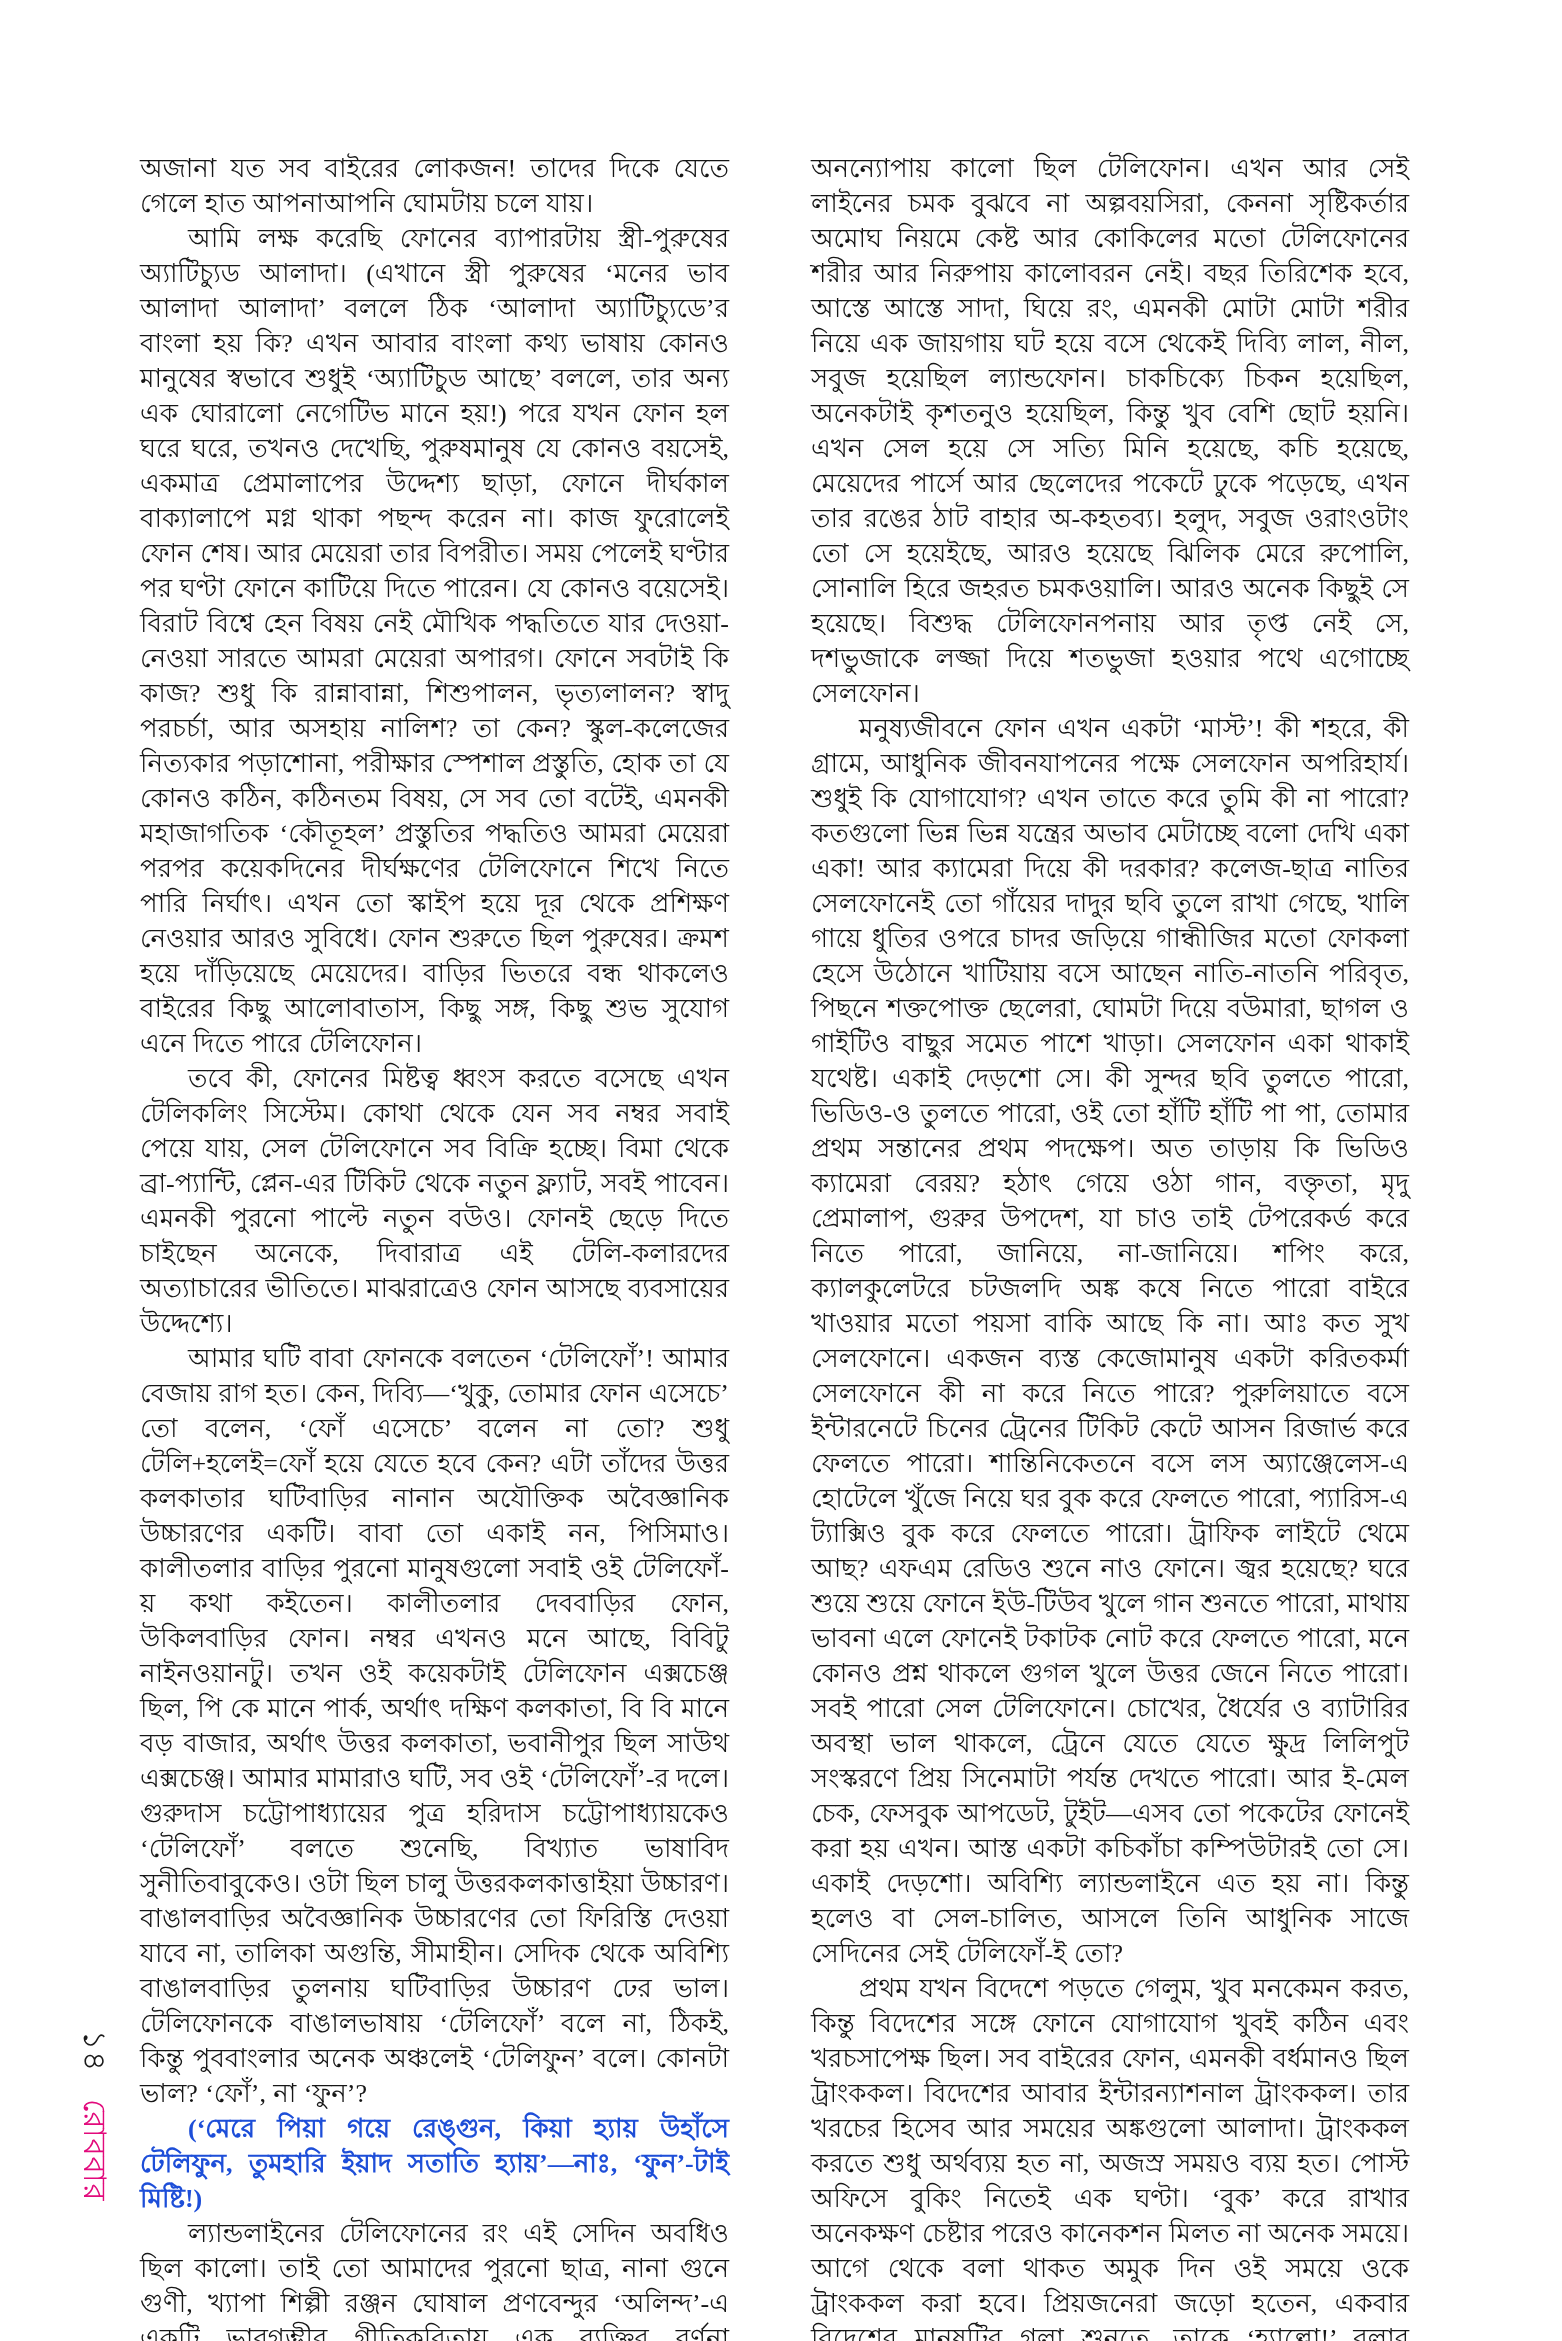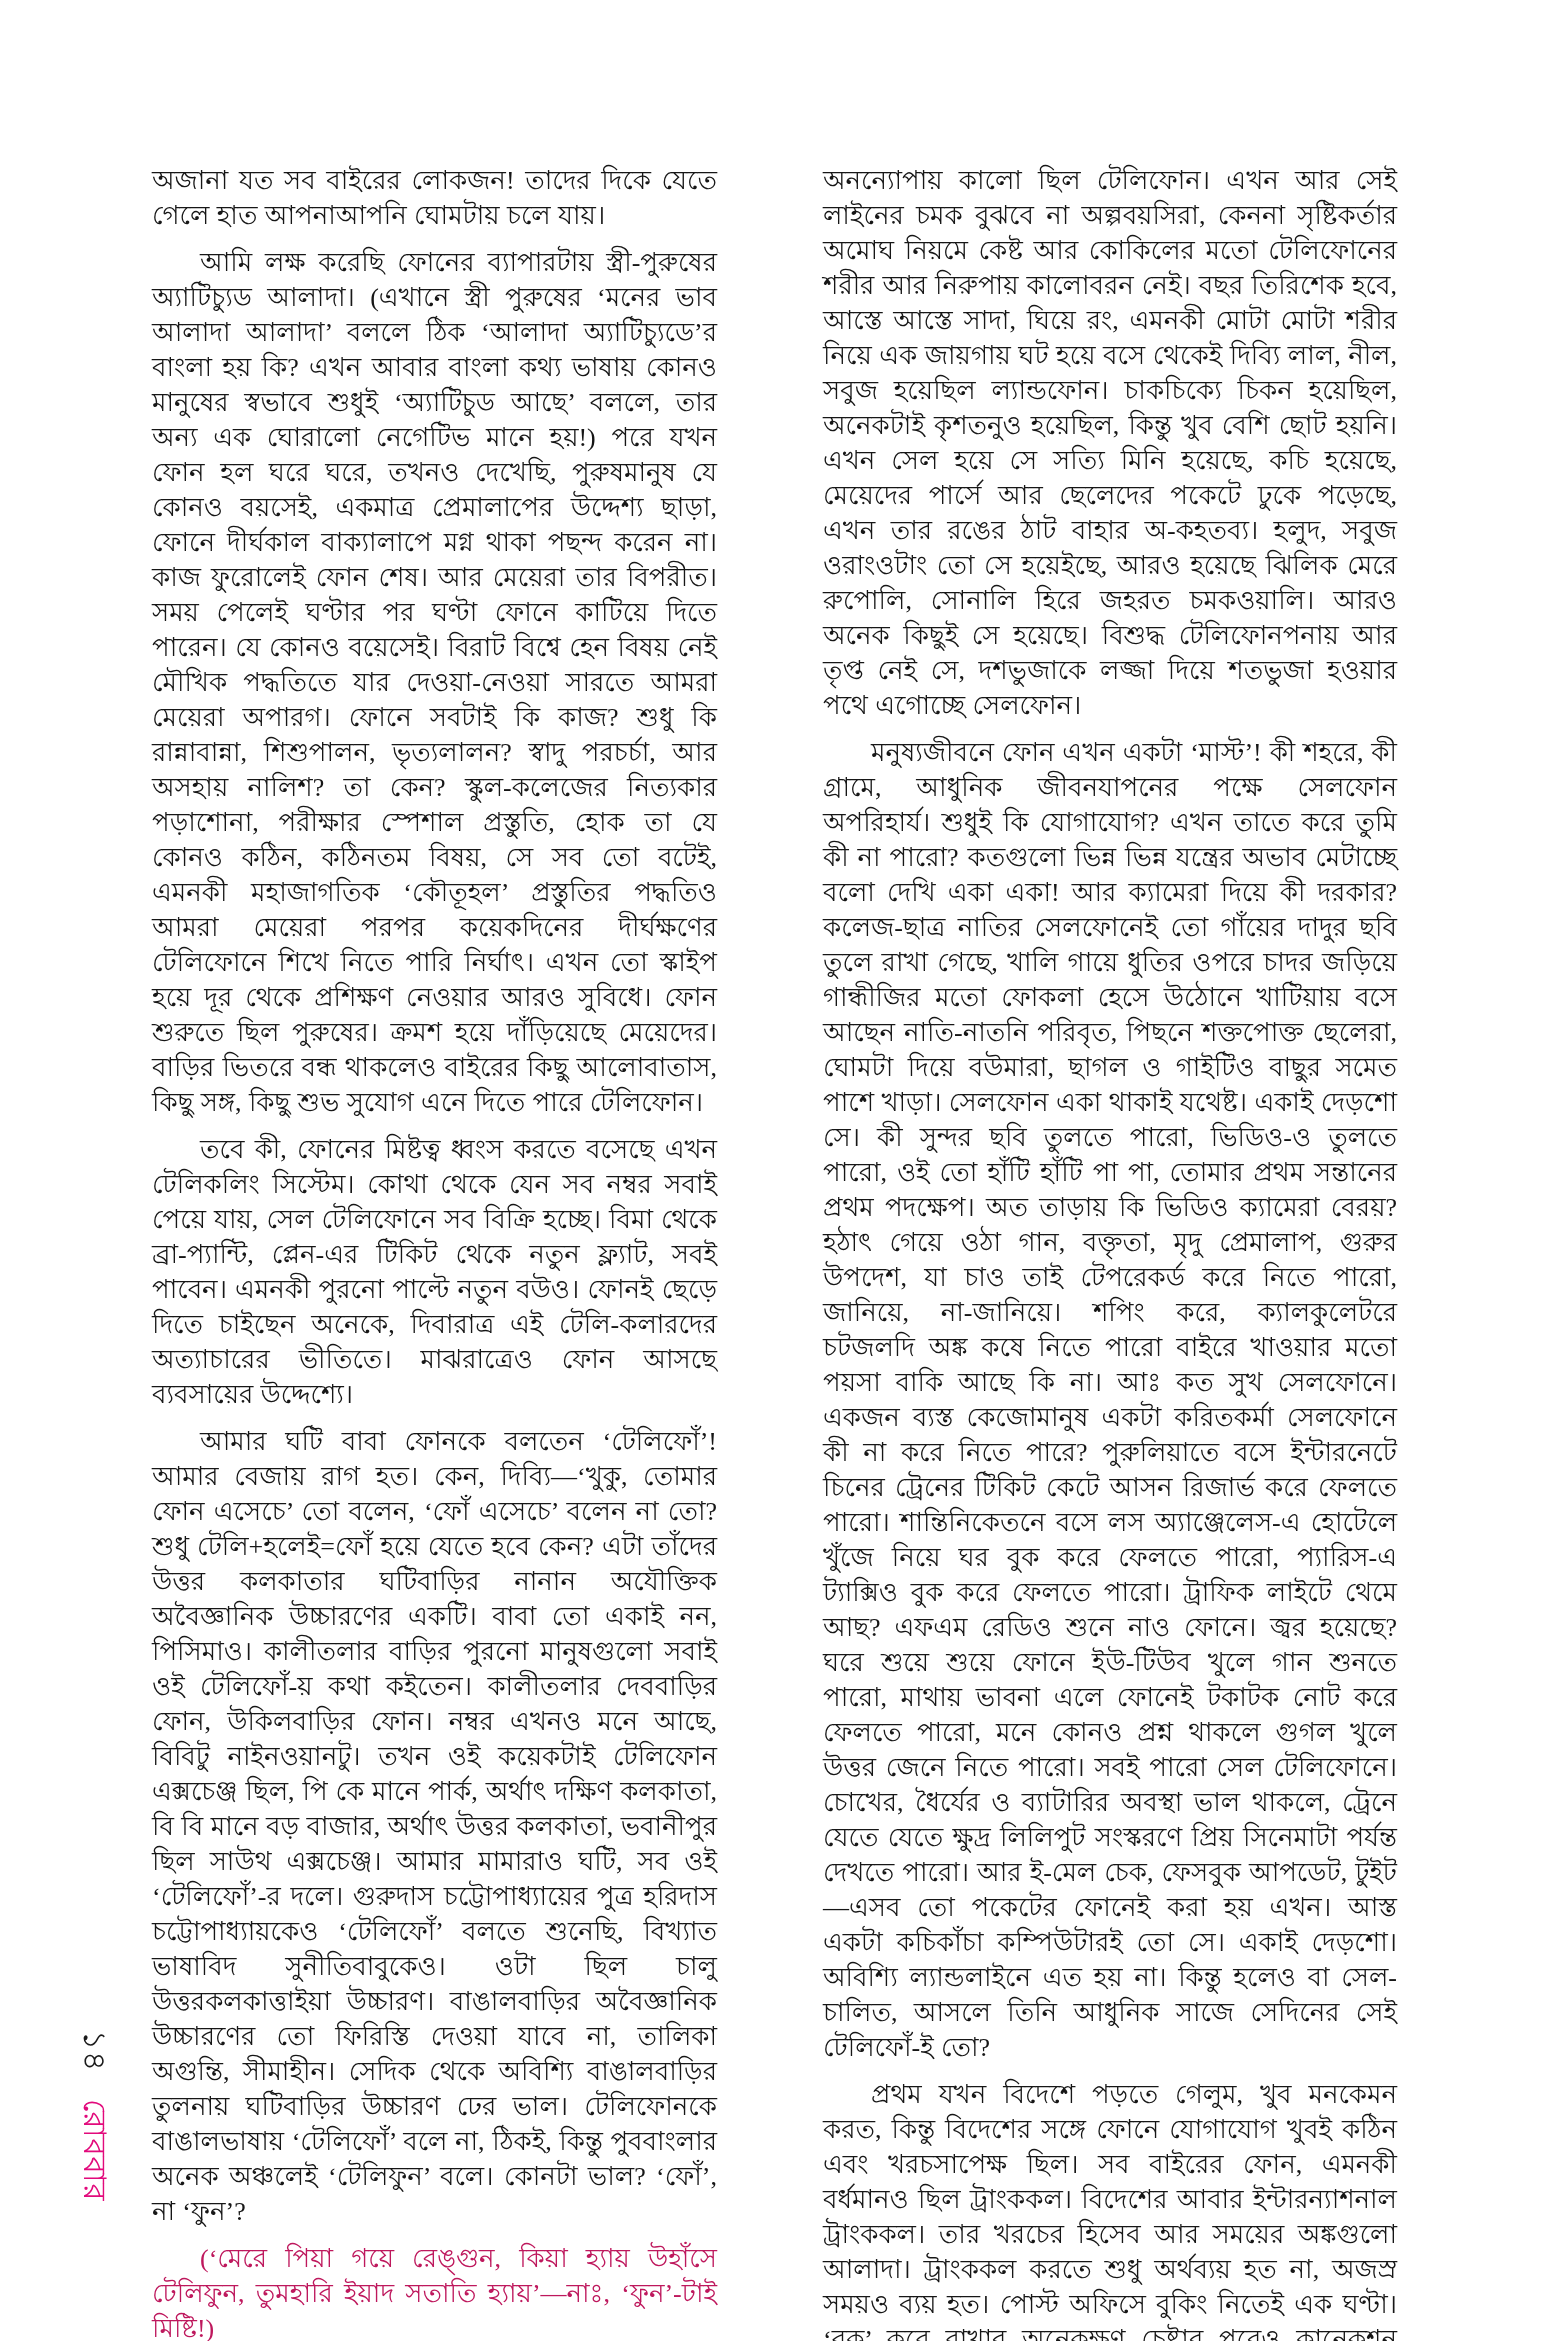--- a/index.html
+++ b/index.html
@@ -8,21 +8,21 @@
     background:#ffffff;
     font-family:"Liberation Serif","DejaVu Serif",serif;
     position:relative;
     overflow:hidden;
   }
   .page{position:absolute;inset:0;}
   .col{position:absolute;top:151px;}
   .col-left{left:140px;width:589px;}
   .col-right{left:811px;width:598px;}
   .para{
-    margin:12px;
+    margin:0;
     font-size:26px;
     line-height:35px;
     color:#161616;
     text-align:justify;
     text-justify:inter-word;
     word-spacing:0.8px;
   }
   .para.indent{text-indent:48px;}
   .spine{
     position:absolute;
@@ -46,21 +46,21 @@
     <span class="pagenum" style="color: rgb(26, 26, 26);">১৪</span>
     <span class="magazine" style="color: rgb(226, 10, 124);">রোববার</span>
   </aside>
 
   <main>
     <section class="col col-left">
         <p class="para" style="color: rgb(22, 22, 22);">অজানা যত সব বাইরের লোকজন! তাদের দিকে যেতে গেলে হাত আপনাআপনি ঘোমটায় চলে যায়।</p>
         <p class="para indent" style="color: rgb(22, 22, 22);">আমি লক্ষ করেছি ফোনের ব্যাপারটায় স্ত্রী-পুরুষের অ্যাটিচ্যুড আলাদা। (এখানে স্ত্রী পুরুষের ‘মনের ভাব আলাদা আলাদা’ বললে ঠিক ‘আলাদা অ্যাটিচ্যুডে’র বাংলা হয় কি? এখন আবার বাংলা কথ্য ভাষায় কোনও মানুষের স্বভাবে শুধুই ‘অ্যাটিচুড আছে’ বললে, তার অন্য এক ঘোরালো নেগেটিভ মানে হয়!) পরে যখন ফোন হল ঘরে ঘরে, তখনও দেখেছি, পুরুষমানুষ যে কোনও বয়সেই, একমাত্র প্রেমালাপের উদ্দেশ্য ছাড়া, ফোনে দীর্ঘকাল বাক্যালাপে মগ্ন থাকা পছন্দ করেন না। কাজ ফুরোলেই ফোন শেষ। আর মেয়েরা তার বিপরীত। সময় পেলেই ঘণ্টার পর ঘণ্টা ফোনে কাটিয়ে দিতে পারেন। যে কোনও বয়েসেই। বিরাট বিশ্বে হেন বিষয় নেই মৌখিক পদ্ধতিতে যার দেওয়া-নেওয়া সারতে আমরা মেয়েরা অপারগ। ফোনে সবটাই কি কাজ? শুধু কি রান্নাবান্না, শিশুপালন, ভৃত্যলালন? স্বাদু পরচর্চা, আর অসহায় নালিশ? তা কেন? স্কুল-কলেজের নিত্যকার পড়াশোনা, পরীক্ষার স্পেশাল প্রস্তুতি, হোক তা যে কোনও কঠিন, কঠিনতম বিষয়, সে সব তো বটেই, এমনকী মহাজাগতিক ‘কৌতূহল’ প্রস্তুতির পদ্ধতিও আমরা মেয়েরা পরপর কয়েকদিনের দীর্ঘক্ষণের টেলিফোনে শিখে নিতে পারি নির্ঘাৎ। এখন তো স্কাইপ হয়ে দূর থেকে প্রশিক্ষণ নেওয়ার আরও সুবিধে। ফোন শুরুতে ছিল পুরুষের। ক্রমশ হয়ে দাঁড়িয়েছে মেয়েদের। বাড়ির ভিতরে বন্ধ থাকলেও বাইরের কিছু আলোবাতাস, কিছু সঙ্গ, কিছু শুভ সুযোগ এনে দিতে পারে টেলিফোন।</p>
         <p class="para indent" style="color: rgb(22, 22, 22);">তবে কী, ফোনের মিষ্টত্ব ধ্বংস করতে বসেছে এখন টেলিকলিং সিস্টেম। কোথা থেকে যেন সব নম্বর সবাই পেয়ে যায়, সেল টেলিফোনে সব বিক্রি হচ্ছে। বিমা থেকে ব্রা-প্যান্টি, প্লেন-এর টিকিট থেকে নতুন ফ্ল্যাট, সবই পাবেন। এমনকী পুরনো পাল্টে নতুন বউও। ফোনই ছেড়ে দিতে চাইছেন অনেকে, দিবারাত্র এই টেলি-কলারদের অত্যাচারের ভীতিতে। মাঝরাত্রেও ফোন আসছে ব্যবসায়ের উদ্দেশ্যে।</p>
         <p class="para indent" style="color: rgb(22, 22, 22);">আমার ঘটি বাবা ফোনকে বলতেন ‘টেলিফোঁ’! আমার বেজায় রাগ হত। কেন, দিব্যি—‘খুকু, তোমার ফোন এসেচে’ তো বলেন, ‘ফোঁ এসেচে’ বলেন না তো? শুধু টেলি+হলেই=ফোঁ হয়ে যেতে হবে কেন? এটা তাঁদের উত্তর কলকাতার ঘটিবাড়ির নানান অযৌক্তিক অবৈজ্ঞানিক উচ্চারণের একটি। বাবা তো একাই নন, পিসিমাও। কালীতলার বাড়ির পুরনো মানুষগুলো সবাই ওই টেলিফোঁ-য় কথা কইতেন। কালীতলার দেববাড়ির ফোন, উকিলবাড়ির ফোন। নম্বর এখনও মনে আছে, বিবিটু নাইনওয়ানটু। তখন ওই কয়েকটাই টেলিফোন এক্সচেঞ্জ ছিল, পি কে মানে পার্ক, অর্থাৎ দক্ষিণ কলকাতা, বি বি মানে বড় বাজার, অর্থাৎ উত্তর কলকাতা, ভবানীপুর ছিল সাউথ এক্সচেঞ্জ। আমার মামারাও ঘটি, সব ওই ‘টেলিফোঁ’-র দলে। গুরুদাস চট্টোপাধ্যায়ের পুত্র হরিদাস চট্টোপাধ্যায়কেও ‘টেলিফোঁ’ বলতে শুনেছি, বিখ্যাত ভাষাবিদ সুনীতিবাবুকেও। ওটা ছিল চালু উত্তরকলকাত্তাইয়া উচ্চারণ। বাঙালবাড়ির অবৈজ্ঞানিক উচ্চারণের তো ফিরিস্তি দেওয়া যাবে না, তালিকা অগুন্তি, সীমাহীন। সেদিক থেকে অবিশ্যি বাঙালবাড়ির তুলনায় ঘটিবাড়ির উচ্চারণ ঢের ভাল। টেলিফোনকে বাঙালভাষায় ‘টেলিফোঁ’ বলে না, ঠিকই, কিন্তু পুববাংলার অনেক অঞ্চলেই ‘টেলিফুন’ বলে। কোনটা ভাল? ‘ফোঁ’, না ‘ফুন’?</p>
-        <p class="para indent" style="color: #be185d;">(‘মেরে পিয়া গয়ে রেঙ্গুন, কিয়া হ্যায় উহাঁসে টেলিফুন, তুমহারি ইয়াদ সতাতি হ্যায়’—নাঃ, ‘ফুন’-টাই মিষ্টি!)</p>
+        <p class="para indent" style="color: #1d4ed8; font-weight: bold;">(‘মেরে পিয়া গয়ে রেঙ্গুন, কিয়া হ্যায় উহাঁসে টেলিফুন, তুমহারি ইয়াদ সতাতি হ্যায়’—নাঃ, ‘ফুন’-টাই মিষ্টি!)</p>
         <p class="para indent" style="color: rgb(22, 22, 22);">ল্যান্ডলাইনের টেলিফোনের রং এই সেদিন অবধিও ছিল কালো। তাই তো আমাদের পুরনো ছাত্র, নানা গুনে গুণী, খ্যাপা শিল্পী রঞ্জন ঘোষাল প্রণবেন্দুর ‘অলিন্দ’-এ একটি ভাবগম্ভীর গীতিকবিতায় এক ব্যক্তির বর্ণনা দিয়েছিলেন, ‘টেলিফোনের মতো কালো’ বলে। তখন তার অর্থ প্রকট ছিল। কাকের মতেই</p>
       </section>
     <section class="col col-right">
         <p class="para" style="color: rgb(22, 22, 22);">অনন্যোপায় কালো ছিল টেলিফোন। এখন আর সেই লাইনের চমক বুঝবে না অল্পবয়সিরা, কেননা সৃষ্টিকর্তার অমোঘ নিয়মে কেষ্ট আর কোকিলের মতো টেলিফোনের শরীর আর নিরুপায় কালোবরন নেই। বছর তিরিশেক হবে, আস্তে আস্তে সাদা, ঘিয়ে রং, এমনকী মোটা মোটা শরীর নিয়ে এক জায়গায় ঘট হয়ে বসে থেকেই দিব্যি লাল, নীল, সবুজ হয়েছিল ল্যান্ডফোন। চাকচিক্যে চিকন হয়েছিল, অনেকটাই কৃশতনুও হয়েছিল, কিন্তু খুব বেশি ছোট হয়নি। এখন সেল হয়ে সে সত্যি মিনি হয়েছে, কচি হয়েছে, মেয়েদের পার্সে আর ছেলেদের পকেটে ঢুকে পড়েছে, এখন তার রঙের ঠাট বাহার অ-কহতব্য। হলুদ, সবুজ ওরাংওটাং তো সে হয়েইছে, আরও হয়েছে ঝিলিক মেরে রুপোলি, সোনালি হিরে জহরত চমকওয়ালি। আরও অনেক কিছুই সে হয়েছে। বিশুদ্ধ টেলিফোনপনায় আর তৃপ্ত নেই সে, দশভুজাকে লজ্জা দিয়ে শতভুজা হওয়ার পথে এগোচ্ছে সেলফোন।</p>
         <p class="para indent" style="color: rgb(22, 22, 22);">মনুষ্যজীবনে ফোন এখন একটা ‘মাস্ট’! কী শহরে, কী গ্রামে, আধুনিক জীবনযাপনের পক্ষে সেলফোন অপরিহার্য। শুধুই কি যোগাযোগ? এখন তাতে করে তুমি কী না পারো? কতগুলো ভিন্ন ভিন্ন যন্ত্রের অভাব মেটাচ্ছে বলো দেখি একা একা! আর ক্যামেরা দিয়ে কী দরকার? কলেজ-ছাত্র নাতির সেলফোনেই তো গাঁয়ের দাদুর ছবি তুলে রাখা গেছে, খালি গায়ে ধুতির ওপরে চাদর জড়িয়ে গান্ধীজির মতো ফোকলা হেসে উঠোনে খাটিয়ায় বসে আছেন নাতি-নাতনি পরিবৃত, পিছনে শক্তপোক্ত ছেলেরা, ঘোমটা দিয়ে বউমারা, ছাগল ও গাইটিও বাছুর সমেত পাশে খাড়া। সেলফোন একা থাকাই যথেষ্ট। একাই দেড়শো সে। কী সুন্দর ছবি তুলতে পারো, ভিডিও-ও তুলতে পারো, ওই তো হাঁটি হাঁটি পা পা, তোমার প্রথম সন্তানের প্রথম পদক্ষেপ। অত তাড়ায় কি ভিডিও ক্যামেরা বেরয়? হঠাৎ গেয়ে ওঠা গান, বক্তৃতা, মৃদু প্রেমালাপ, গুরুর উপদেশ, যা চাও তাই টেপরেকর্ড করে নিতে পারো, জানিয়ে, না-জানিয়ে। শপিং করে, ক্যালকুলেটরে চটজলদি অঙ্ক কষে নিতে পারো বাইরে খাওয়ার মতো পয়সা বাকি আছে কি না। আঃ কত সুখ সেলফোনে। একজন ব্যস্ত কেজোমানুষ একটা করিতকর্মা সেলফোনে কী না করে নিতে পারে? পুরুলিয়াতে বসে ইন্টারনেটে চিনের ট্রেনের টিকিট কেটে আসন রিজার্ভ করে ফেলতে পারো। শান্তিনিকেতনে বসে লস অ্যাঞ্জেলেস-এ হোটেলে খুঁজে নিয়ে ঘর বুক করে ফেলতে পারো, প্যারিস-এ ট্যাক্সিও বুক করে ফেলতে পারো। ট্রাফিক লাইটে থেমে আছ? এফএম রেডিও শুনে নাও ফোনে। জ্বর হয়েছে? ঘরে শুয়ে শুয়ে ফোনে ইউ-টিউব খুলে গান শুনতে পারো, মাথায় ভাবনা এলে ফোনেই টকাটক নোট করে ফেলতে পারো, মনে কোনও প্রশ্ন থাকলে গুগল খুলে উত্তর জেনে নিতে পারো। সবই পারো সেল টেলিফোনে। চোখের, ধৈর্যের ও ব্যাটারির অবস্থা ভাল থাকলে, ট্রেনে যেতে যেতে ক্ষুদ্র লিলিপুট সংস্করণে প্রিয় সিনেমাটা পর্যন্ত দেখতে পারো। আর ই-মেল চেক, ফেসবুক আপডেট, টুইট—এসব তো পকেটের ফোনেই করা হয় এখন। আস্ত একটা কচিকাঁচা কম্পিউটারই তো সে। একাই দেড়শো। অবিশ্যি ল্যান্ডলাইনে এত হয় না। কিন্তু হলেও বা সেল-চালিত, আসলে তিনি আধুনিক সাজে সেদিনের সেই টেলিফোঁ-ই তো?</p>
         <p class="para indent" style="color: rgb(22, 22, 22);">প্রথম যখন বিদেশে পড়তে গেলুম, খুব মনকেমন করত, কিন্তু বিদেশের সঙ্গে ফোনে যোগাযোগ খুবই কঠিন এবং খরচসাপেক্ষ ছিল। সব বাইরের ফোন, এমনকী বর্ধমানও ছিল ট্রাংককল। বিদেশের আবার ইন্টারন্যাশনাল ট্রাংককল। তার খরচের হিসেব আর সময়ের অঙ্কগুলো আলাদা। ট্রাংককল করতে শুধু অর্থব্যয় হত না, অজস্র সময়ও ব্যয় হত। পোস্ট অফিসে বুকিং নিতেই এক ঘণ্টা। ‘বুক’ করে রাখার অনেকক্ষণ চেষ্টার পরেও কানেকশন মিলত না অনেক সময়ে। আগে থেকে বলা থাকত অমুক দিন ওই সময়ে ওকে ট্রাংককল করা হবে। প্রিয়জনেরা জড়ো হতেন, একবার বিদেশের মানুষটির গলা শুনতে, তাকে ‘হ্যাল্লো!’ বলার আশায়।</p>
       </section>
   </main>
 
 </div>

